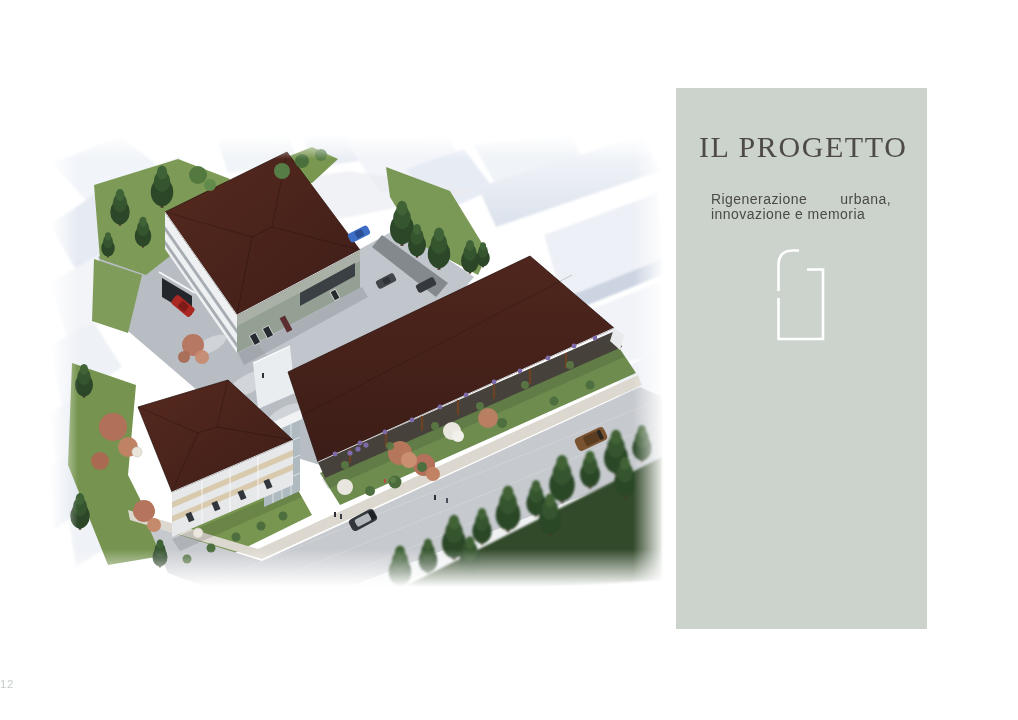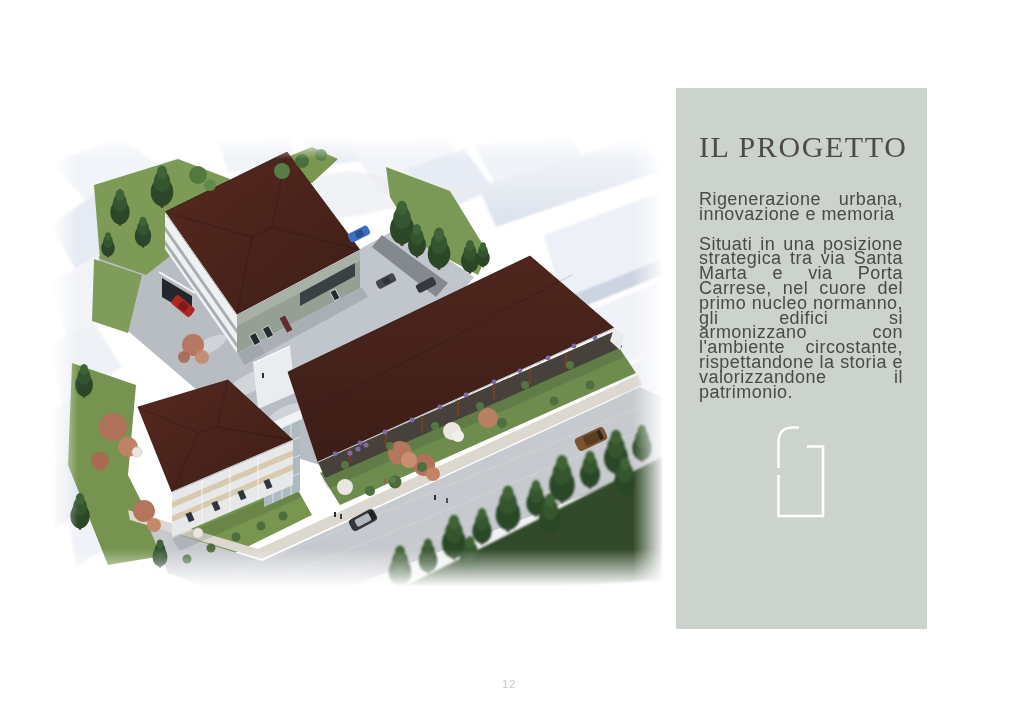--- a/index.html
+++ b/index.html
@@ -9,27 +9,27 @@
   }
   html,body{margin:0;padding:0;}
   body{width:1018px;height:720px;background:var(--page-bg);position:relative;
        overflow:hidden;font-family:"Liberation Sans",sans-serif;}
   .aerial{position:absolute;left:50px;top:135px;width:615px;height:452px;}
   .panel{position:absolute;left:676px;top:88px;width:251px;height:541px;
          background:var(--panel-bg);box-sizing:border-box;padding:42px 24px 0 23px;}
   .panel h1{margin:0;font-family:"Liberation Serif",serif;font-weight:400;
          font-size:30px;line-height:34px;letter-spacing:1.6px;color:var(--title-color);
          text-align:left;white-space:nowrap;}
-  .panel p{margin:0;font-size:18px;line-height:14.8px;letter-spacing:.45px;
+  .panel p{margin:12px;font-size:14px;line-height:14.8px;letter-spacing:.45px;
          text-align:justify;color:var(--body-color);}
   .panel p.subtitle{margin-top:28px;}
   .panel p.para1{margin-top:14px;}
   .panel p.para2{margin-top:15px;}
   .logo{width:50px;height:94px;margin:26px auto 0 auto;display:block;}
-  .pagenum{position:absolute;top:678px;left:0;width:1018px;text-align:center;
+  .pagenum{position:absolute;top:678px;left:0;width:1018px;text-align:left;
          color:var(--page-number-color);font-size:11.5px;letter-spacing:.5px;}
   .roofA{fill:url(#gRoofA);stroke:#2a1410;stroke-width:.75;}
   .roofL{fill:url(#gRoofL);stroke:#2a1410;stroke-width:.75;}
   .hip{stroke:rgba(20,8,6,.4);stroke-width:.7;fill:none;}
   .eave{stroke:#d5d8db;stroke-width:1;fill:none;}
 </style>
 </head>
 <body>
 
 <svg class="aerial" viewBox="0 0 615 452" xmlns="http://www.w3.org/2000/svg">
@@ -322,21 +322,20 @@
     <rect x="0" y="0" width="28" height="452" fill="url(#fL)"></rect>
     <rect x="583" y="0" width="32" height="452" fill="url(#fR)"></rect>
     <rect x="0" y="0" width="615" height="24" fill="url(#fT)"></rect>
     <rect x="0" y="414" width="615" height="38" fill="url(#fB)"></rect>
   </g>
 </svg>
 
 <div class="panel">
   <h1>IL PROGETTO</h1>
   <p class="subtitle">Rigenerazione urbana, innovazione e memoria</p>
-  <p class="para2">Situati in una posizione strategica tra via Santa Marta e via Porta Carrese, nel cuore del primo nucleo normanno, gli edifici si armonizzano con l'ambiente circostante, rispettandone la storia e valorizzandone il patrimonio.</p>
   <svg class="logo" viewBox="0 0 50 94" xmlns="http://www.w3.org/2000/svg">
     <g fill="none" stroke="var(--logo-stroke)" stroke-width="2.6">
       <path d="M 2.5,43 L 2.5,17 Q 2.5,2.5 17,2.5 L 23,2.5"></path>
       <path d="M 31,21.5 L 47,21.5 L 47,91 L 2.5,91 L 2.5,50"></path>
     </g>
   </svg>
 </div>
 
 <div class="pagenum">12</div>
 

